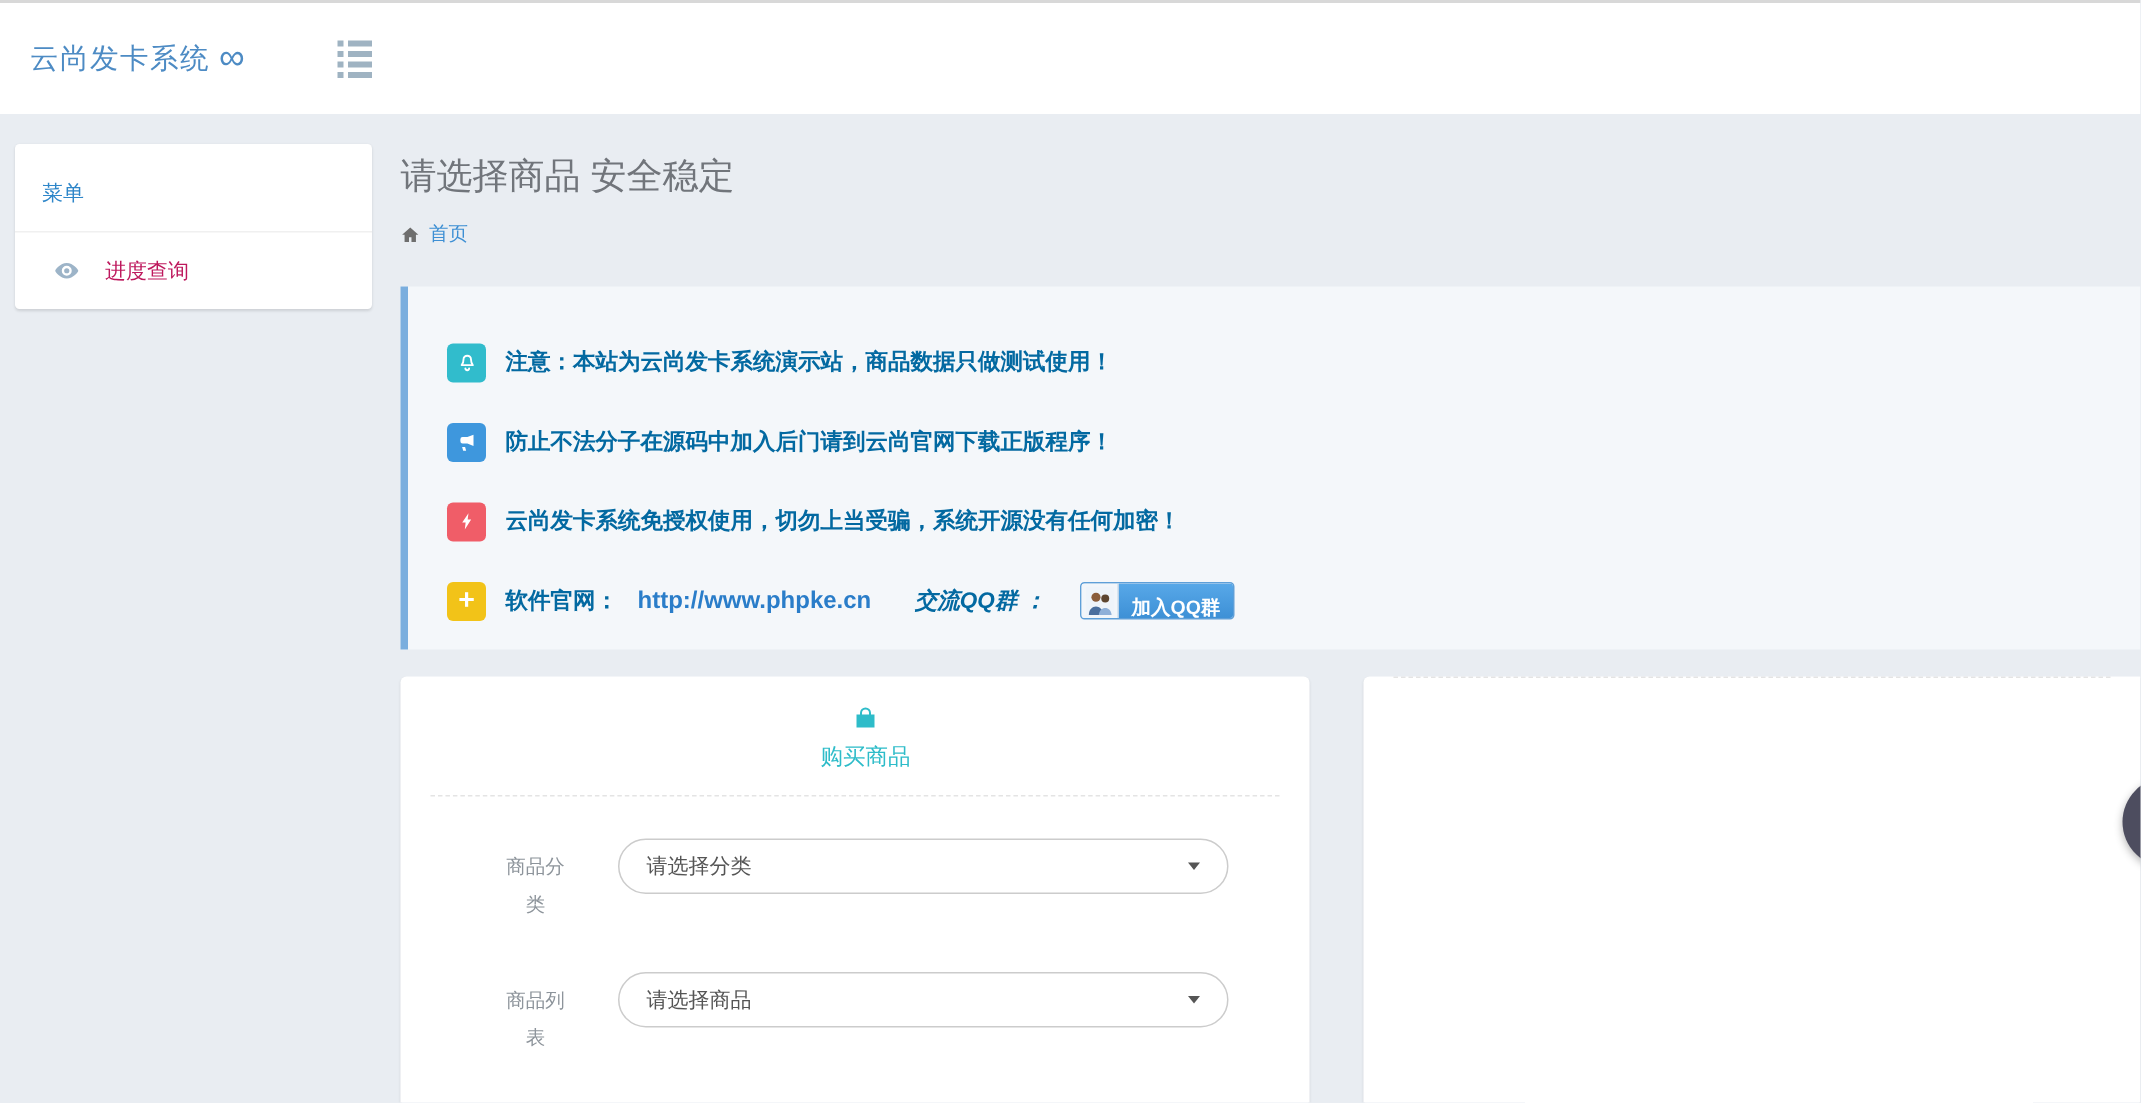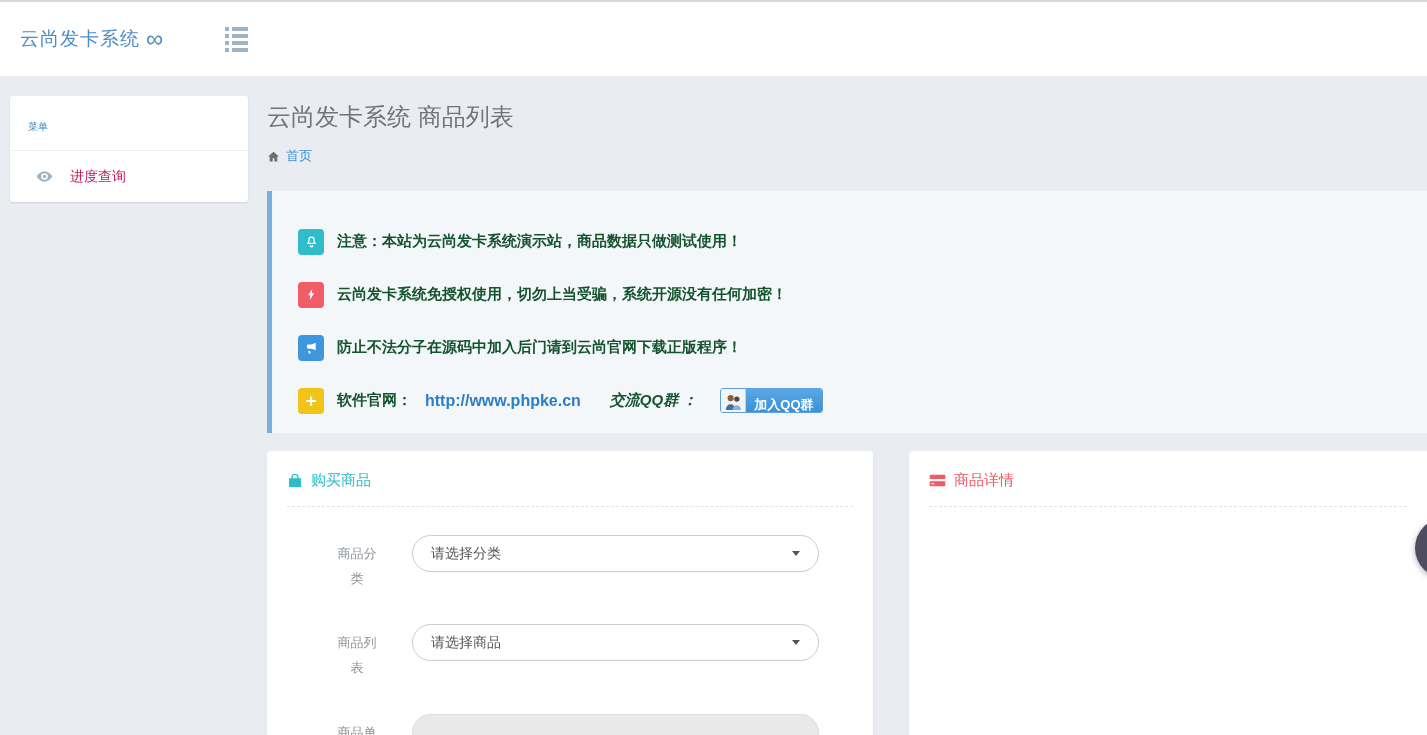--- a/index.html
+++ b/index.html
@@ -25,21 +25,21 @@
   .list-toggle .bar { width:16px; height:4px; background:#9fb3c2; }
 
   
   .layout { display:flex; align-items:flex-start; }
   .sidebar-col { width:248px; flex:none; padding:20px 0 0 10px; }
   .sidebar-card {
     width:238px; background:#ffffff; border-radius:3px;
     box-shadow:0 1px 2px rgba(0,0,0,.12);
   }
   .sidebar-title {
-    padding:24px 30px 16px 18px; color:#2e86c9; font-size:10px;
+    padding:24px 30px 16px 18px; color:#2e86c9; font-size:14px;
     border-bottom:1px solid #f0f0f0;
   }
   .side-item {
     height:51px; display:flex; align-items:center; gap:16px;
     padding-left:20px; font-size:14px; color:#be185d; cursor:pointer;
     border-left:4px solid transparent; border-bottom:1px solid #f4f4f4;
   }
   .side-item:last-child { border-bottom:none; }
   .side-item.active {
     background:#f3f6f9; border-left-color:#3a95d5; color:#3a95d5;
@@ -63,21 +63,21 @@
   .notice-row { display:flex; align-items:center; gap:13px; height:53px; }
   .n-icon {
     width:26px; height:26px; border-radius:4px; flex:none;
     display:flex; align-items:center; justify-content:center;
   }
   .n-icon svg { display:block; }
   .n-icon.bell  { background:#31bccc; }
   .n-icon.bolt  { background:#f05d68; }
   .n-icon.horn  { background:#3e97dd; }
   .n-icon.plus  { background:#f2c318; color:#fff; font-size:19px; font-weight:700; }
-  .notice-text { font-size:15px; font-weight:700; color:#14532d; }
+  .notice-text { font-size:15px; font-weight:700; color:#0369a1; }
   .notice-link { font-size:16px; font-weight:700; color:#2a7dc9; text-decoration:none; cursor:pointer; }
   .notice-mid { margin-left:16px;font-style:italic; }
   .qq-btn {
     display:inline-flex; align-items:stretch; margin-left:10px; height:25px;
     border:1px solid #5e9fd8; border-radius:3px; overflow:hidden; cursor:pointer;
     vertical-align:middle;
   }
   .qq-btn .pic {
     width:25px; background:#f2f6fa; display:flex; align-items:center; justify-content:center;
     border-right:1px solid #bcd3e8;
@@ -89,22 +89,23 @@
 
   
   .cards-row { display:flex; gap:36px; margin-top:18px; }
   .card {
     background:#fff; border-radius:4px 4px 0 0; min-height:420px;
     box-shadow:0 1px 2px rgba(0,0,0,.08);
   }
   .card.buy { width:606px; flex:none; }
   .card.detail { flex:1; border-radius:4px 0 0 0; }
   .card-head {
-    display:flex; align-items:center; gap:8px; padding:20px 20px 16px 20px;
+    display:flex; align-items:center; gap:8px; padding:20px 20px 16px 34px;
     font-size:15px;
+    flex-direction:column;
   }
   .card-head.teal { color:#2ebcc9; }
   .card-head.red  { color:#ee5a66; }
   .card-head svg { display:block; }
   .card-divider { border-bottom:1px dashed #e4e4e4; margin:0 20px; }
 
   .form-area { padding:28px 0 10px 0; }
   .form-row { display:flex; align-items:flex-start; margin-bottom:33px; }
   .flabel { width:112px; flex:none; display:flex; justify-content:flex-end; }
   .flabel span {
@@ -171,21 +172,21 @@
           <svg width="19" height="19" viewBox="0 0 24 24">
               <path d="M12 5.5C6.5 5.5 2.3 11 2.3 12s4.2 6.5 9.7 6.5 9.7-5.5 9.7-6.5-4.2-6.5-9.7-6.5zm0 10.7a4.2 4.2 0 110-8.4 4.2 4.2 0 010 8.4zm0-2a2.2 2.2 0 100-4.4 2.2 2.2 0 000 4.4z"></path>
             </svg>
         </span>
         <span>进度查询</span>
       </div>
     </aside>
   </div>
 
   <main class="main-col">
-    <h1 class="page-title">云尚发卡系统 商品列表</h1>
+    <h1 class="page-title">请选择商品 安全稳定</h1>
 
     <div class="breadcrumb">
       <span class="home-glyph">
         <svg width="13" height="13" viewBox="0 0 24 24">
             <path d="M12 3l10 9h-3v9h-5.5v-6h-3v6H5v-9H2z"></path>
           </svg>
       </span>
       <a>首页</a>
     </div>
 
@@ -193,34 +194,34 @@
       <div class="notice-row">
         <span class="n-icon bell">
           <svg width="15" height="15" viewBox="0 0 24 24" fill="none" stroke="#fff" stroke-width="2" stroke-linecap="round" stroke-linejoin="round">
             <path d="M18 15H6c1.6-1.6 2-3.2 2-6a4 4 0 118 0c0 2.8.4 4.4 2 6z"></path>
               <path d="M10 18.5a2 2 0 004 0"></path>
           </svg>
         </span>
         <span class="notice-text">注意：本站为云尚发卡系统演示站，商品数据只做测试使用！</span>
       </div>
       <div class="notice-row">
+        <span class="n-icon horn">
+          <svg width="14" height="14" viewBox="0 0 24 24" fill="#fff">
+              <path d="M20 3v13l-7-2.8H7.5A2.5 2.5 0 015 10.7V8.3a2.5 2.5 0 012.5-2.5H13zM7 17h3.4l1.2 4.5H8.2z"></path>
+            </svg>
+        </span>
+        <span class="notice-text">防止不法分子在源码中加入后门请到云尚官网下载正版程序！</span>
+      </div>
+      <div class="notice-row">
         <span class="n-icon bolt">
           <svg width="13" height="13" viewBox="0 0 24 24" fill="#fff">
               <path d="M13.5 2L5.8 13.5h4.2L9 22l7.8-12.2h-4.3z"></path>
             </svg>
         </span>
         <span class="notice-text">云尚发卡系统免授权使用，切勿上当受骗，系统开源没有任何加密！</span>
-      </div>
-      <div class="notice-row">
-        <span class="n-icon horn">
-          <svg width="14" height="14" viewBox="0 0 24 24" fill="#fff">
-              <path d="M20 3v13l-7-2.8H7.5A2.5 2.5 0 015 10.7V8.3a2.5 2.5 0 012.5-2.5H13zM7 17h3.4l1.2 4.5H8.2z"></path>
-            </svg>
-        </span>
-        <span class="notice-text">防止不法分子在源码中加入后门请到云尚官网下载正版程序！</span>
       </div>
       <div class="notice-row">
         <span class="n-icon plus">+</span>
         <span class="notice-text">软件官网：</span>
         <a class="notice-link">http://www.phpke.cn</a>
         <span class="notice-text notice-mid">交流QQ群 ：</span>
         <span class="qq-btn">
           <span class="pic">
             <svg width="19" height="19" viewBox="0 0 20 20">
               <rect width="20" height="20" fill="#eef4fa"></rect>
@@ -277,29 +278,19 @@
               <span>商品单价</span>
             </div>
             <div class="fctrl">
               <div class="pill-input"></div>
             </div>
           </div>
         </div>
       </section>
 
       <section class="card detail">
-        <div class="card-head red">
-          <span>
-            <svg width="17" height="15" viewBox="0 0 24 20" fill="#ee5a66">
-              <rect x="1" y="2" width="22" height="6" rx="1"></rect>
-              <rect x="1" y="11" width="22" height="7" rx="1"></rect>
-              <rect x="3.5" y="13.5" width="4" height="2" fill="#fff" opacity=".8"></rect>
-            </svg>
-          </span>
-          <span>商品详情</span>
-        </div>
         <div class="card-divider"></div>
       </section>
     </div>
   </main>
 </div>
 
 <div class="fab"></div>
 
 </body></html>

